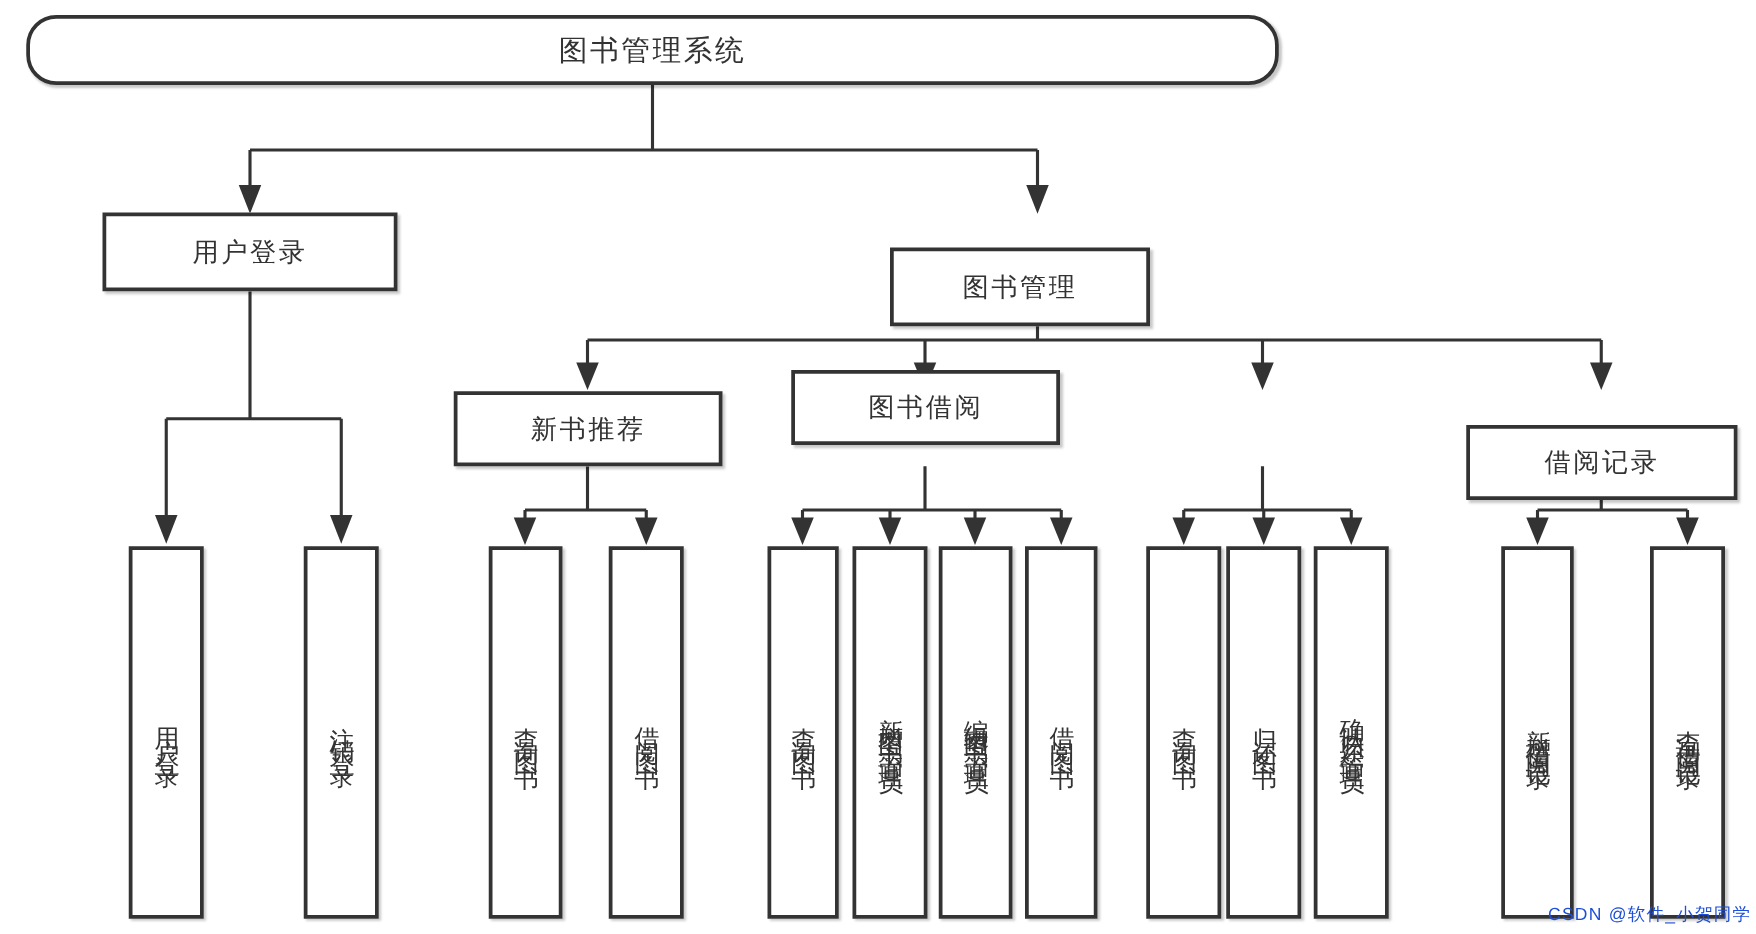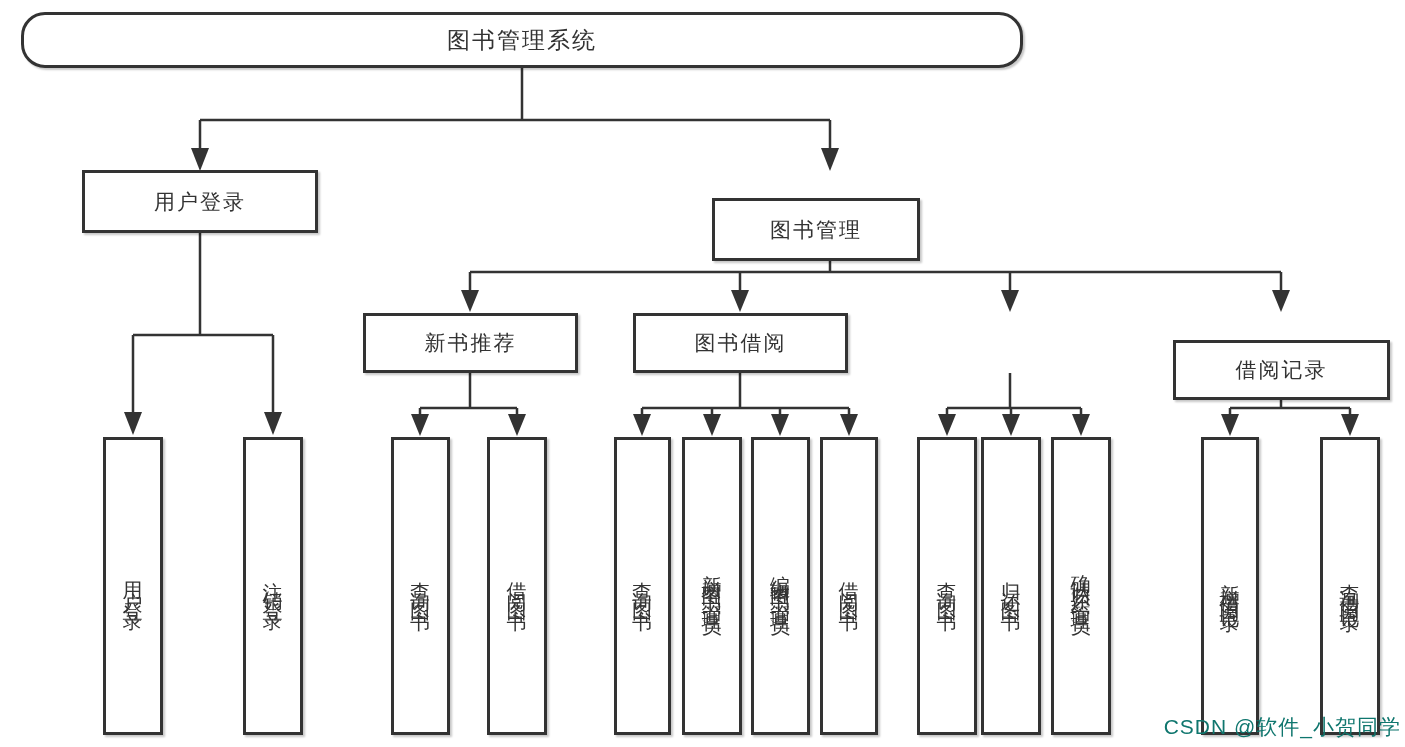--- a/index.html
+++ b/index.html
@@ -53,22 +53,22 @@
     font-size: 20px;
     letter-spacing: 10px;
     line-height: 1;
     white-space: nowrap;
   }
   .vbox .vtext.tight { letter-spacing: 6px; }
   .watermark {
     position: absolute;
     right: 4px;
     bottom: 6px;
-    font-size: 21px;
-    color: #0f766e;
+    font-size: 14px;
+    color: #1d4ed8;
     letter-spacing: 1px;
     z-index: 5;
     white-space: nowrap;
   }
 </style>
 </head>
 <body>
 
 <div class="canvas">
 
@@ -119,21 +119,21 @@
   <div class="box lvl2" style="left:82px; top:170px; width:236px; height:63px;">
     <span>用户登录</span>
   </div>
   <div class="box lvl2" style="left:712px; top:170px; width:208px; height:63px;margin-top:28px;">
     <span>图书管理</span>
   </div>
 
   <div class="box lvl3" style="left:363px; top:313px; width:215px; height:60px;">
     <span>新书推荐</span>
   </div>
-  <div class="box lvl3" style="left:633px; top:313px; width:215px; height:60px;">
+  <div class="box lvl3" style="left:633px; top:296px; width:215px; height:60px;">
     <span>图书借阅</span>
   </div>
   <div class="box lvl3" style="left:1173px; top:313px; width:217px; height:60px;margin-top:27px;">
     <span>借阅记录</span>
   </div>
 
   <div class="vbox" style="left:103px; width:60px;">
     <span class="vtext">用户登录</span>
   </div>
   <div class="vbox" style="left:243px; width:60px;">

